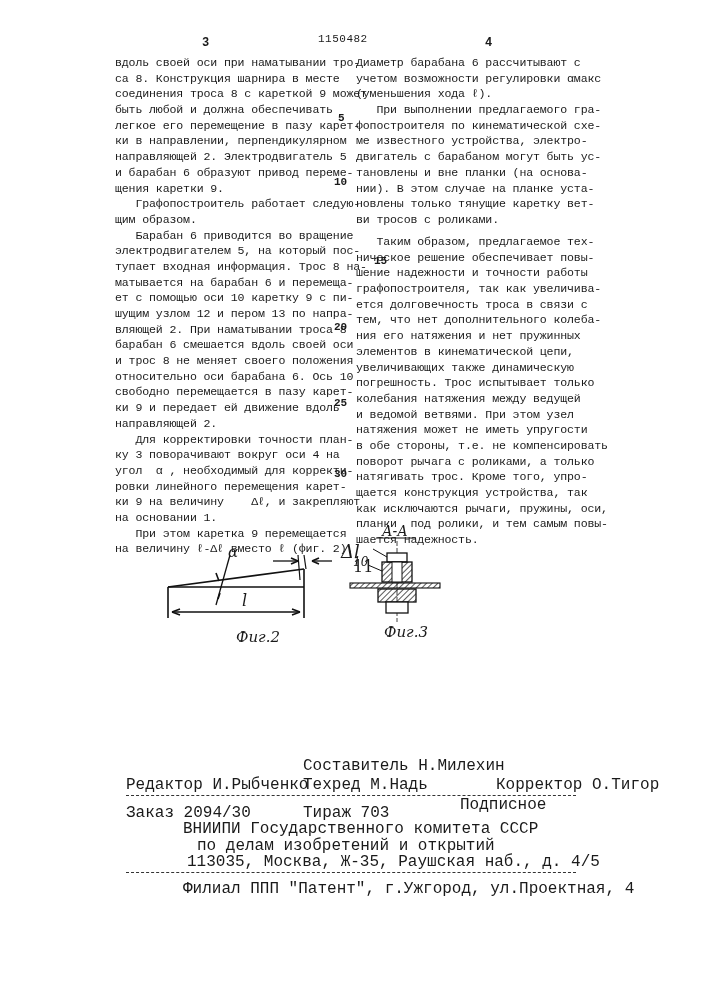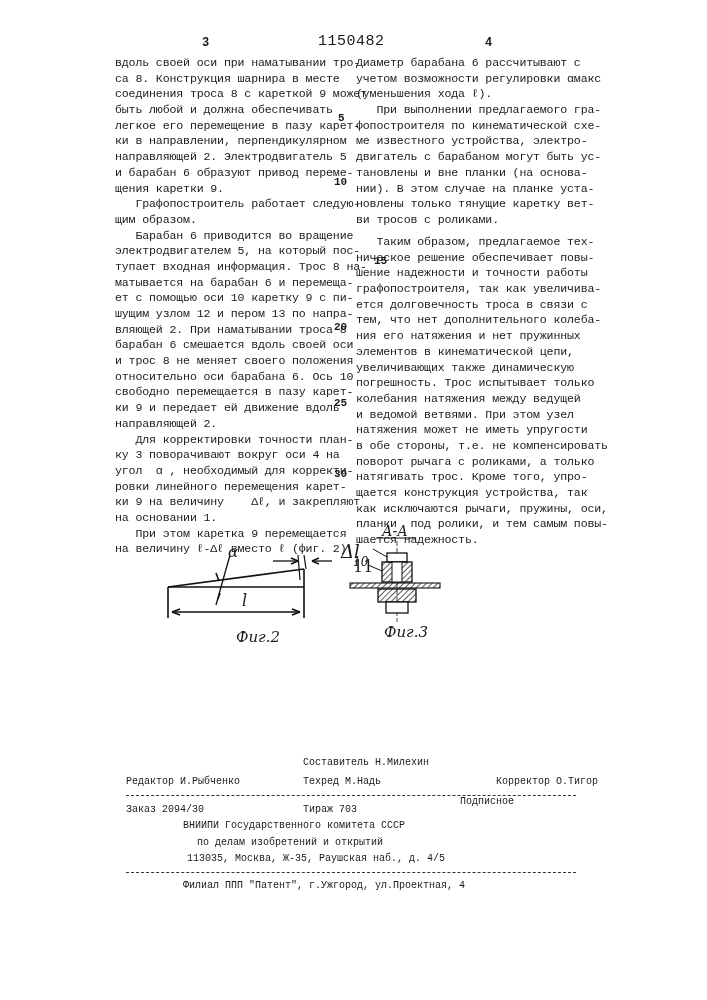--- a/index.html
+++ b/index.html
@@ -2,28 +2,28 @@
 <html><head>
 <meta charset="utf-8">
 <style>
   html, body { margin: 0; padding: 0; background: #ffffff; }
   body {
     width: 707px; height: 1000px; position: relative; overflow: hidden;
     font-family: "Liberation Mono", "DejaVu Sans Mono", monospace;
     color: #1a1a1a;
   }
   .abs { position: absolute; }
-  .hdr { font-size: 15px; letter-spacing: 0.5px; }
+  .hdr { font-size: 11px; letter-spacing: 0.5px; }
   .pagenum { font-weight: bold; font-size: 12px; }
   .col { position: absolute; font-size: 11.6px; line-height: 15.7px; white-space: pre; letter-spacing: -0.15px; }
   .col .ln { display: block; height: 15.7px; }
   .lnum { position: absolute; font-size: 11px; font-weight: bold; }
   .fig { position: absolute; }
   .figcap { position: absolute; font-family: "DejaVu Serif", serif; font-style: italic; font-size: 15px; }
-  .footer { position: absolute; font-size: 10px; white-space: pre; }
+  .footer { position: absolute; font-size: 16px; white-space: pre; }
   .dash { position: absolute; height: 0; border-top: 1.4px dashed #333; }
 </style>
 </head>
 <body>
 
 <div class="abs pagenum" style="left:202px; top:36px;">3</div>
 <div class="abs hdr" style="left:318px; top:33px;">1150482</div>
 <div class="abs pagenum" style="left:485px; top:36px;">4</div>
 
 <div class="col" style="left:115px; top:55px;" id="leftcol"><span class="ln">вдоль своей оси при наматывании тро-</span><span class="ln">са 8. Конструкция шарнира в месте</span><span class="ln">соединения троса 8 с кареткой 9 может</span><span class="ln">быть любой и должна обеспечивать</span><span class="ln">легкое его перемещение в пазу карет-</span><span class="ln">ки в направлении, перпендикулярном</span><span class="ln">направляющей 2. Электродвигатель 5</span><span class="ln">и барабан 6 образуют привод переме-</span><span class="ln">щения каретки 9.</span><span class="ln">   Графопостроитель работает следую-</span><span class="ln">щим образом.</span><span class="ln">   Барабан 6 приводится во вращение</span><span class="ln">электродвигателем 5, на который пос-</span><span class="ln">тупает входная информация. Трос 8 на-</span><span class="ln">матывается на барабан 6 и перемеща-</span><span class="ln">ет с помощью оси 10 каретку 9 с пи-</span><span class="ln">шущим узлом 12 и пером 13 по напра-</span><span class="ln">вляющей 2. При наматывании троса 8</span><span class="ln">барабан 6 смешается вдоль своей оси</span><span class="ln">и трос 8 не меняет своего положения</span><span class="ln">относительно оси барабана 6. Ось 10</span><span class="ln">свободно перемещается в пазу карет-</span><span class="ln">ки 9 и передает ей движение вдоль</span><span class="ln">направляющей 2.</span><span class="ln">   Для корректировки точности план-</span><span class="ln">ку 3 поворачивают вокруг оси 4 на</span><span class="ln">угол  α , необходимый для корректи-</span><span class="ln">ровки линейного перемещения карет-</span><span class="ln">ки 9 на величину    Δℓ, и закрепляют</span><span class="ln">на основании 1.</span><span class="ln">   При этом каретка 9 перемещается</span><span class="ln">на величину ℓ-Δℓ вместо ℓ (фиг. 2).</span></div>

